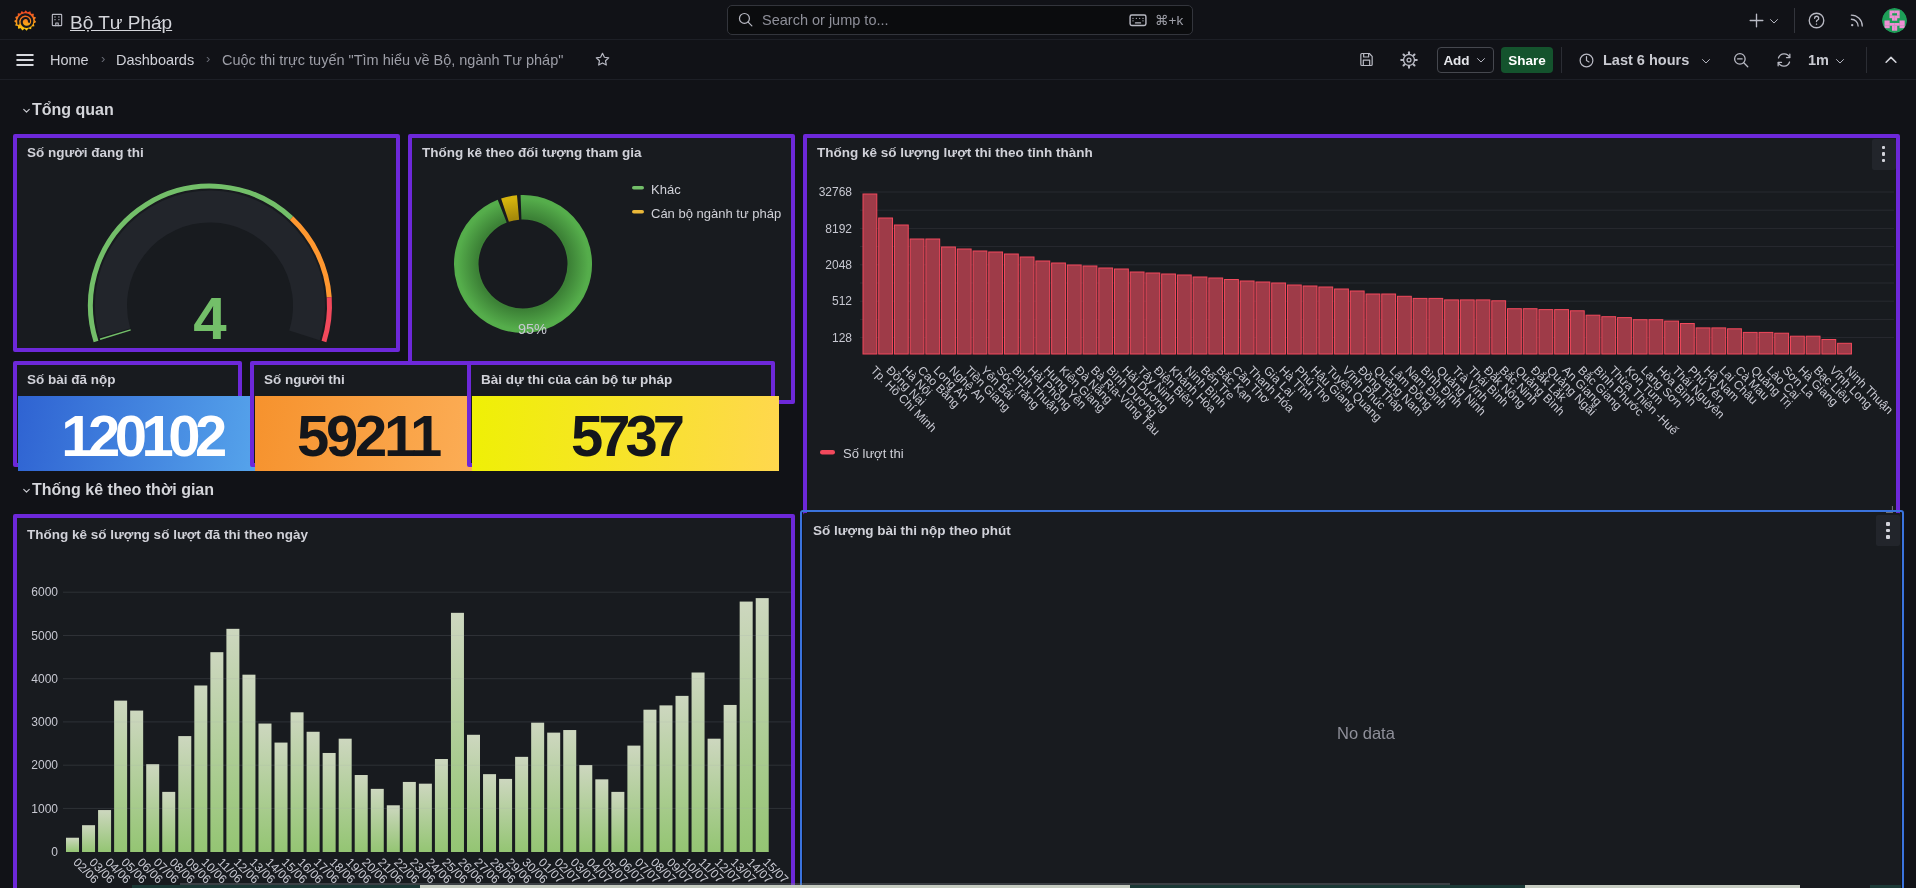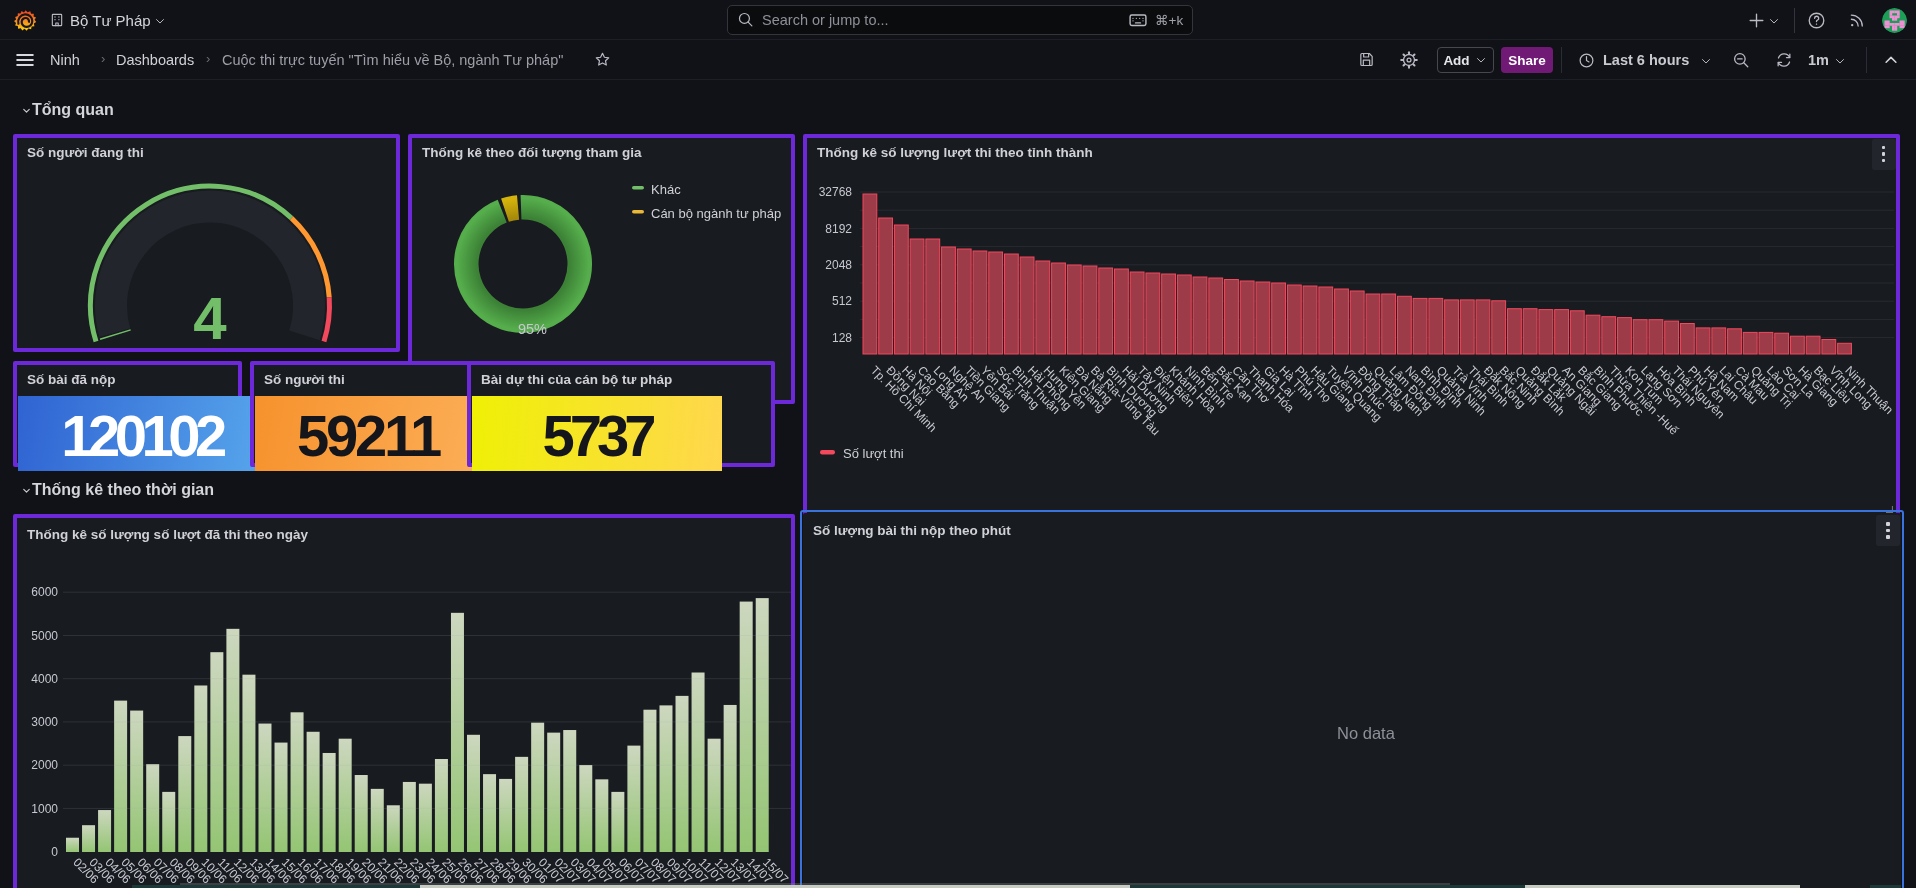--- a/index.html
+++ b/index.html
@@ -27,21 +27,21 @@
 <path d="M4.6 14.8 C3.4 9.8 6.8 5.4 11.4 5.1 C15.7 4.9 19.1 8.1 19.1 12 C19.1 15.5 16.4 18.2 13 18.1 C10 18 7.8 15.6 8 12.8 C8.2 10.3 10.3 8.6 12.6 8.9 C14.6 9.2 15.9 10.9 15.6 12.8" fill="none" stroke="#16171c" stroke-width="2.3" stroke-linecap="round"></path>
     </svg>
   </div>
 <div class="abs ibtn" style="left:49px;top:12px;">
     <svg width="16" height="16" viewBox="0 0 24 24">
       <rect x="5" y="3.5" width="14" height="17" rx="1" fill="none" stroke="#b9bac4" stroke-width="1.7" stroke-linecap="round" stroke-linejoin="round"></rect>
       <path d="M9 7.5h.01M14.9 7.5h.01M9 11.5h.01M14.9 11.5h.01" stroke="#b9bac4" stroke-width="2" stroke-linecap="round"></path>
       <path d="M10.2 20.5v-4h3.6v4" fill="none" stroke="#b9bac4" stroke-width="1.7" stroke-linecap="round" stroke-linejoin="round"></path>
     </svg>
   </div>
-<div class="abs" style="left:70px;top:12px;font-size:15px;font-weight:400;color:#d4d5da;">Bộ Tư Pháp</div>
+<div class="abs" style="left:70px;top:12px;font-size:19px;font-weight:400;color:#d4d5da;text-decoration:underline;">Bộ Tư Pháp</div>
 <div class="abs ibtn" style="left:153px;top:14px;">
     <svg width="14" height="14" viewBox="0 0 24 24">
       <path d="M6 9.5l6 6 6-6" fill="none" stroke="#b9bac4" stroke-width="1.7" stroke-linecap="round" stroke-linejoin="round"></path>
     </svg>
   </div>
 <div class="abs" style="left:727px;top:5px;width:466px;height:30px;background:#0b0c0e;border:1px solid #33353c;border-radius:5px;"></div>
 <div class="abs ibtn" style="left:737px;top:11px;">
     <svg width="17" height="17" viewBox="0 0 24 24">
       <circle cx="10.5" cy="10.5" r="7" fill="none" stroke="#b9bac4" stroke-width="1.7" stroke-linecap="round" stroke-linejoin="round"></circle>
       <line x1="15.7" y1="15.7" x2="21" y2="21" fill="none" stroke="#b9bac4" stroke-width="1.7" stroke-linecap="round" stroke-linejoin="round"></line>
@@ -122,21 +122,21 @@
         <rect x="12.5" y="20" width="2.7" height="2.7" fill="#ef8fd4"></rect>
       </g>
     </svg></div>
 
 <div class="abs" style="left:0;top:40px;width:1916px;height:40px;background:#111217;border-bottom:1px solid #1d1f26;"></div>
 <div class="abs ibtn" style="left:14px;top:49px;">
     <svg width="22" height="22" viewBox="0 0 24 24">
       <path d="M3.5 6.5h17M3.5 12h17M3.5 17.5h17" fill="none" stroke="#d8d9de" stroke-width="2.2" stroke-linecap="round"></path>
     </svg>
   </div>
-<div class="abs" style="left:50px;top:52px;font-size:14.5px;color:#d0d1d8;">Ninh</div>
+<div class="abs" style="left:50px;top:52px;font-size:14.5px;color:#d0d1d8;">Home</div>
 <div class="abs" style="left:101px;top:51px;font-size:13px;color:#6a6c76;">›</div>
 <div class="abs" style="left:116px;top:52px;font-size:14.5px;color:#d0d1d8;">Dashboards</div>
 <div class="abs" style="left:206px;top:51px;font-size:13px;color:#6a6c76;">›</div>
 <div class="abs" style="left:222px;top:52px;font-size:14.5px;color:#9d9ea7;">Cuộc thi trực tuyến "Tìm hiểu về Bộ, ngành Tư pháp"</div>
 <div class="abs ibtn" style="left:594px;top:51px;">
     <svg width="17" height="17" viewBox="0 0 24 24">
       <path d="M12 3.2l2.7 5.6 6.1.8-4.5 4.2 1.1 6-5.4-2.9-5.4 2.9 1.1-6L3.2 9.6l6.1-.8z" fill="none" stroke="#b9bac4" stroke-width="1.7" stroke-linejoin="round"></path>
     </svg>
   </div>
 <div class="abs ibtn" style="left:1358px;top:51px;">
@@ -155,21 +155,21 @@
       <line x1="6.06" y1="17.94" x2="4.65" y2="19.35" stroke="#b9bac4" stroke-width="2.7" stroke-linecap="round"></line>
       <line x1="3.60" y1="12.00" x2="1.60" y2="12.00" stroke="#b9bac4" stroke-width="2.7" stroke-linecap="round"></line>
       <line x1="6.06" y1="6.06" x2="4.65" y2="4.65" stroke="#b9bac4" stroke-width="2.7" stroke-linecap="round"></line>
       <line x1="12.00" y1="3.60" x2="12.00" y2="1.60" stroke="#b9bac4" stroke-width="2.7" stroke-linecap="round"></line>
       <line x1="17.94" y1="6.06" x2="19.35" y2="4.65" stroke="#b9bac4" stroke-width="2.7" stroke-linecap="round"></line>
     </svg>
   </div>
 <div class="abs" style="left:1437px;top:47px;width:57px;height:26px;border:1px solid #46484f;border-radius:4px;display:flex;align-items:center;justify-content:center;gap:4px;color:#e4e5ea;font-size:13.5px;font-weight:700;">Add <svg width="14" height="14" viewBox="0 0 24 24">
       <path d="M6 9.5l6 6 6-6" fill="none" stroke="#b9bac4" stroke-width="1.7" stroke-linecap="round" stroke-linejoin="round"></path>
     </svg></div>
-<div class="abs" style="left:1501px;top:47px;width:52px;height:26px;background:#701a75;border-radius:4px;display:flex;align-items:center;justify-content:center;color:#fff;font-size:13.5px;font-weight:700;">Share</div>
+<div class="abs" style="left:1501px;top:47px;width:52px;height:26px;background:#14532d;border-radius:4px;display:flex;align-items:center;justify-content:center;color:#fff;font-size:13.5px;font-weight:700;">Share</div>
 <div class="abs" style="left:1561px;top:47px;width:1px;height:26px;background:#2b2d34;"></div>
 <div class="abs ibtn" style="left:1578px;top:52px;">
     <svg width="17" height="17" viewBox="0 0 24 24">
       <circle cx="12" cy="12" r="9" fill="none" stroke="#b9bac4" stroke-width="1.7" stroke-linecap="round" stroke-linejoin="round"></circle>
       <path d="M12 6.5V12l3.5 2" fill="none" stroke="#b9bac4" stroke-width="1.7" stroke-linecap="round" stroke-linejoin="round"></path>
     </svg>
   </div>
 <div class="abs" style="left:1603px;top:52px;font-size:14.5px;font-weight:700;color:#c9cad1;">Last 6 hours</div>
 <div class="abs ibtn" style="left:1699px;top:54px;">
     <svg width="14" height="14" viewBox="0 0 24 24">
@@ -409,21 +409,21 @@
     </div>
 </div>
 <div class="panel" style="left:250px;top:361px;width:229px;height:106px;">
 <div class="ptitle">Số người thi</div>
 <div class="abs" style="left:1px;top:31px;width:226px;height:74.5px;background:linear-gradient(100deg,#f6922d,#fcae57);display:flex;align-items:center;justify-content:center;color:#14161b;font-size:58px;font-weight:700;letter-spacing:-3.2px;">
       <span style="position:relative;top:2.5px;">59211</span>
     </div>
 </div>
 <div class="panel" style="left:467px;top:361px;width:308px;height:106px;">
 <div class="ptitle">Bài dự thi của cán bộ tư pháp</div>
-<div class="abs" style="left:1px;top:31px;width:250px;height:74.5px;background:linear-gradient(95deg,#eff005,#ffd74e);display:flex;align-items:center;justify-content:center;color:#14161b;font-size:58px;font-weight:700;letter-spacing:-5px;">
+<div class="abs" style="left:1px;top:31px;width:307px;height:74.5px;background:linear-gradient(95deg,#eff005,#ffd74e);display:flex;align-items:center;justify-content:center;color:#14161b;font-size:58px;font-weight:700;letter-spacing:-5px;">
       <span style="position:relative;top:2.5px;">5737</span>
     </div>
 </div>
 
 <div class="sechdr" style="left:21px;top:481px;">
     <svg width="11" height="11" viewBox="0 0 24 24">
       <path d="M6 9.5l6 6 6-6" fill="none" stroke="#c9cad1" stroke-width="2.6" stroke-linecap="round" stroke-linejoin="round"></path>
     </svg>
     <span>Thống kê theo thời gian</span>
   </div>

